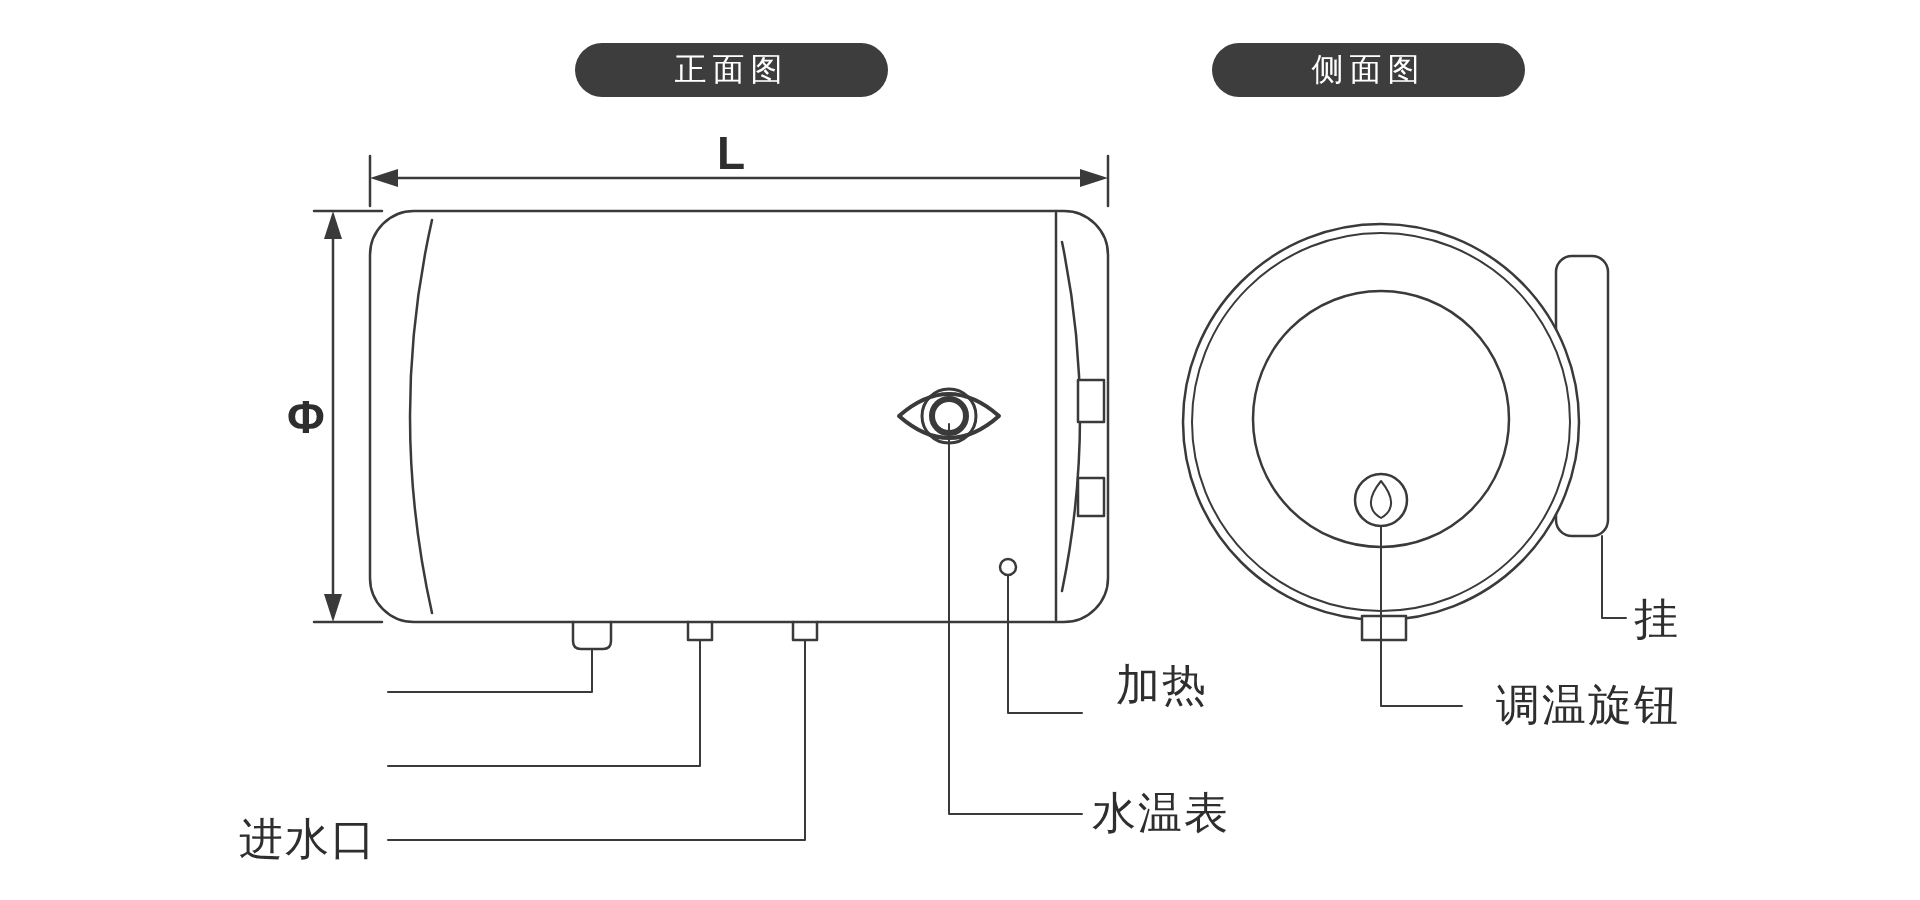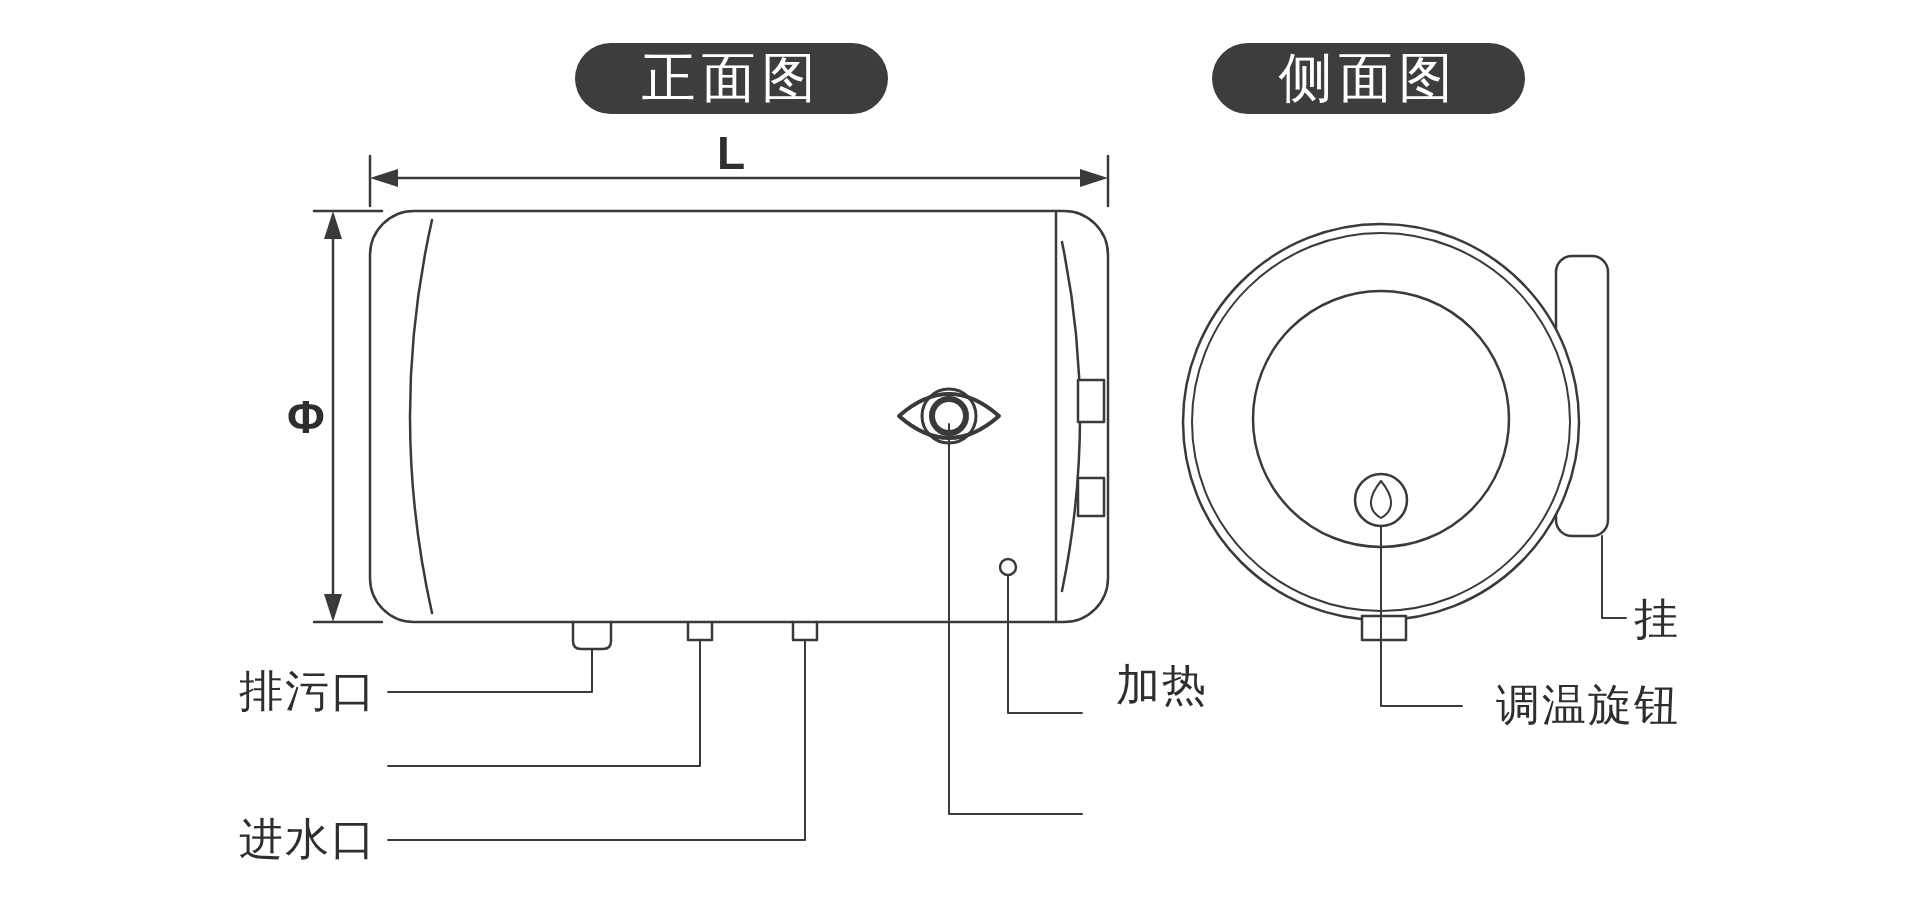--- a/index.html
+++ b/index.html
@@ -19,24 +19,24 @@
   .label{
     position:absolute;color:var(--label-text,#2e2e2e);
     font-size:44px;line-height:1.15;white-space:nowrap;
     letter-spacing:2px;
   }
   .dim-label{
     position:absolute;color:var(--label-text,#2e2e2e);
     font-size:46px;font-weight:600;text-align:center;
   }
   .badge{
-    position:absolute;width:313px;height:71px;border-radius:38px;
+    position:absolute;width:313px;height:54px;border-radius:38px;
     background:var(--badge-bg,#3d3d3d);color:var(--badge-text,#ffffff);
     display:flex;align-items:center;justify-content:center;
-    font-size:54px;letter-spacing:6px;
+    font-size:32px;letter-spacing:6px;
   }
 </style>
 </head>
 <body>
 
 <div class="stage">
 
   <svg class="lineart" width="1920" height="900" viewBox="0 0 1920 900">
     <g class="art">
 
@@ -109,21 +109,21 @@
 
     </g>
   </svg>
 
   <div class="badge" style="left:575px;top:43px;">正面图</div>
   <div class="badge" style="left:1212px;top:43px;">侧面图</div>
 
   <div class="dim-label" style="left:706px;top:126px;width:50px;">L</div>
   <div class="dim-label" style="left:284px;top:390px;width:44px;">Φ</div>
 
-  <div class="label" style="left:239px;top:666px;">排污口</div>
   <div class="label" style="left:239px;top:814px;text-align:right;">进水口</div>
 
   <div class="label" style="left:1116px;top:660px;">加热</div>
+  <div class="label" style="left:1092px;top:788px;">水温表</div>
 
   <div class="label" style="left:1634px;top:594px;">挂</div>
   <div class="label" style="left:1470px;top:680px;margin-left:26px;">调温旋钮</div>
 
 </div>
 
 </body></html>

